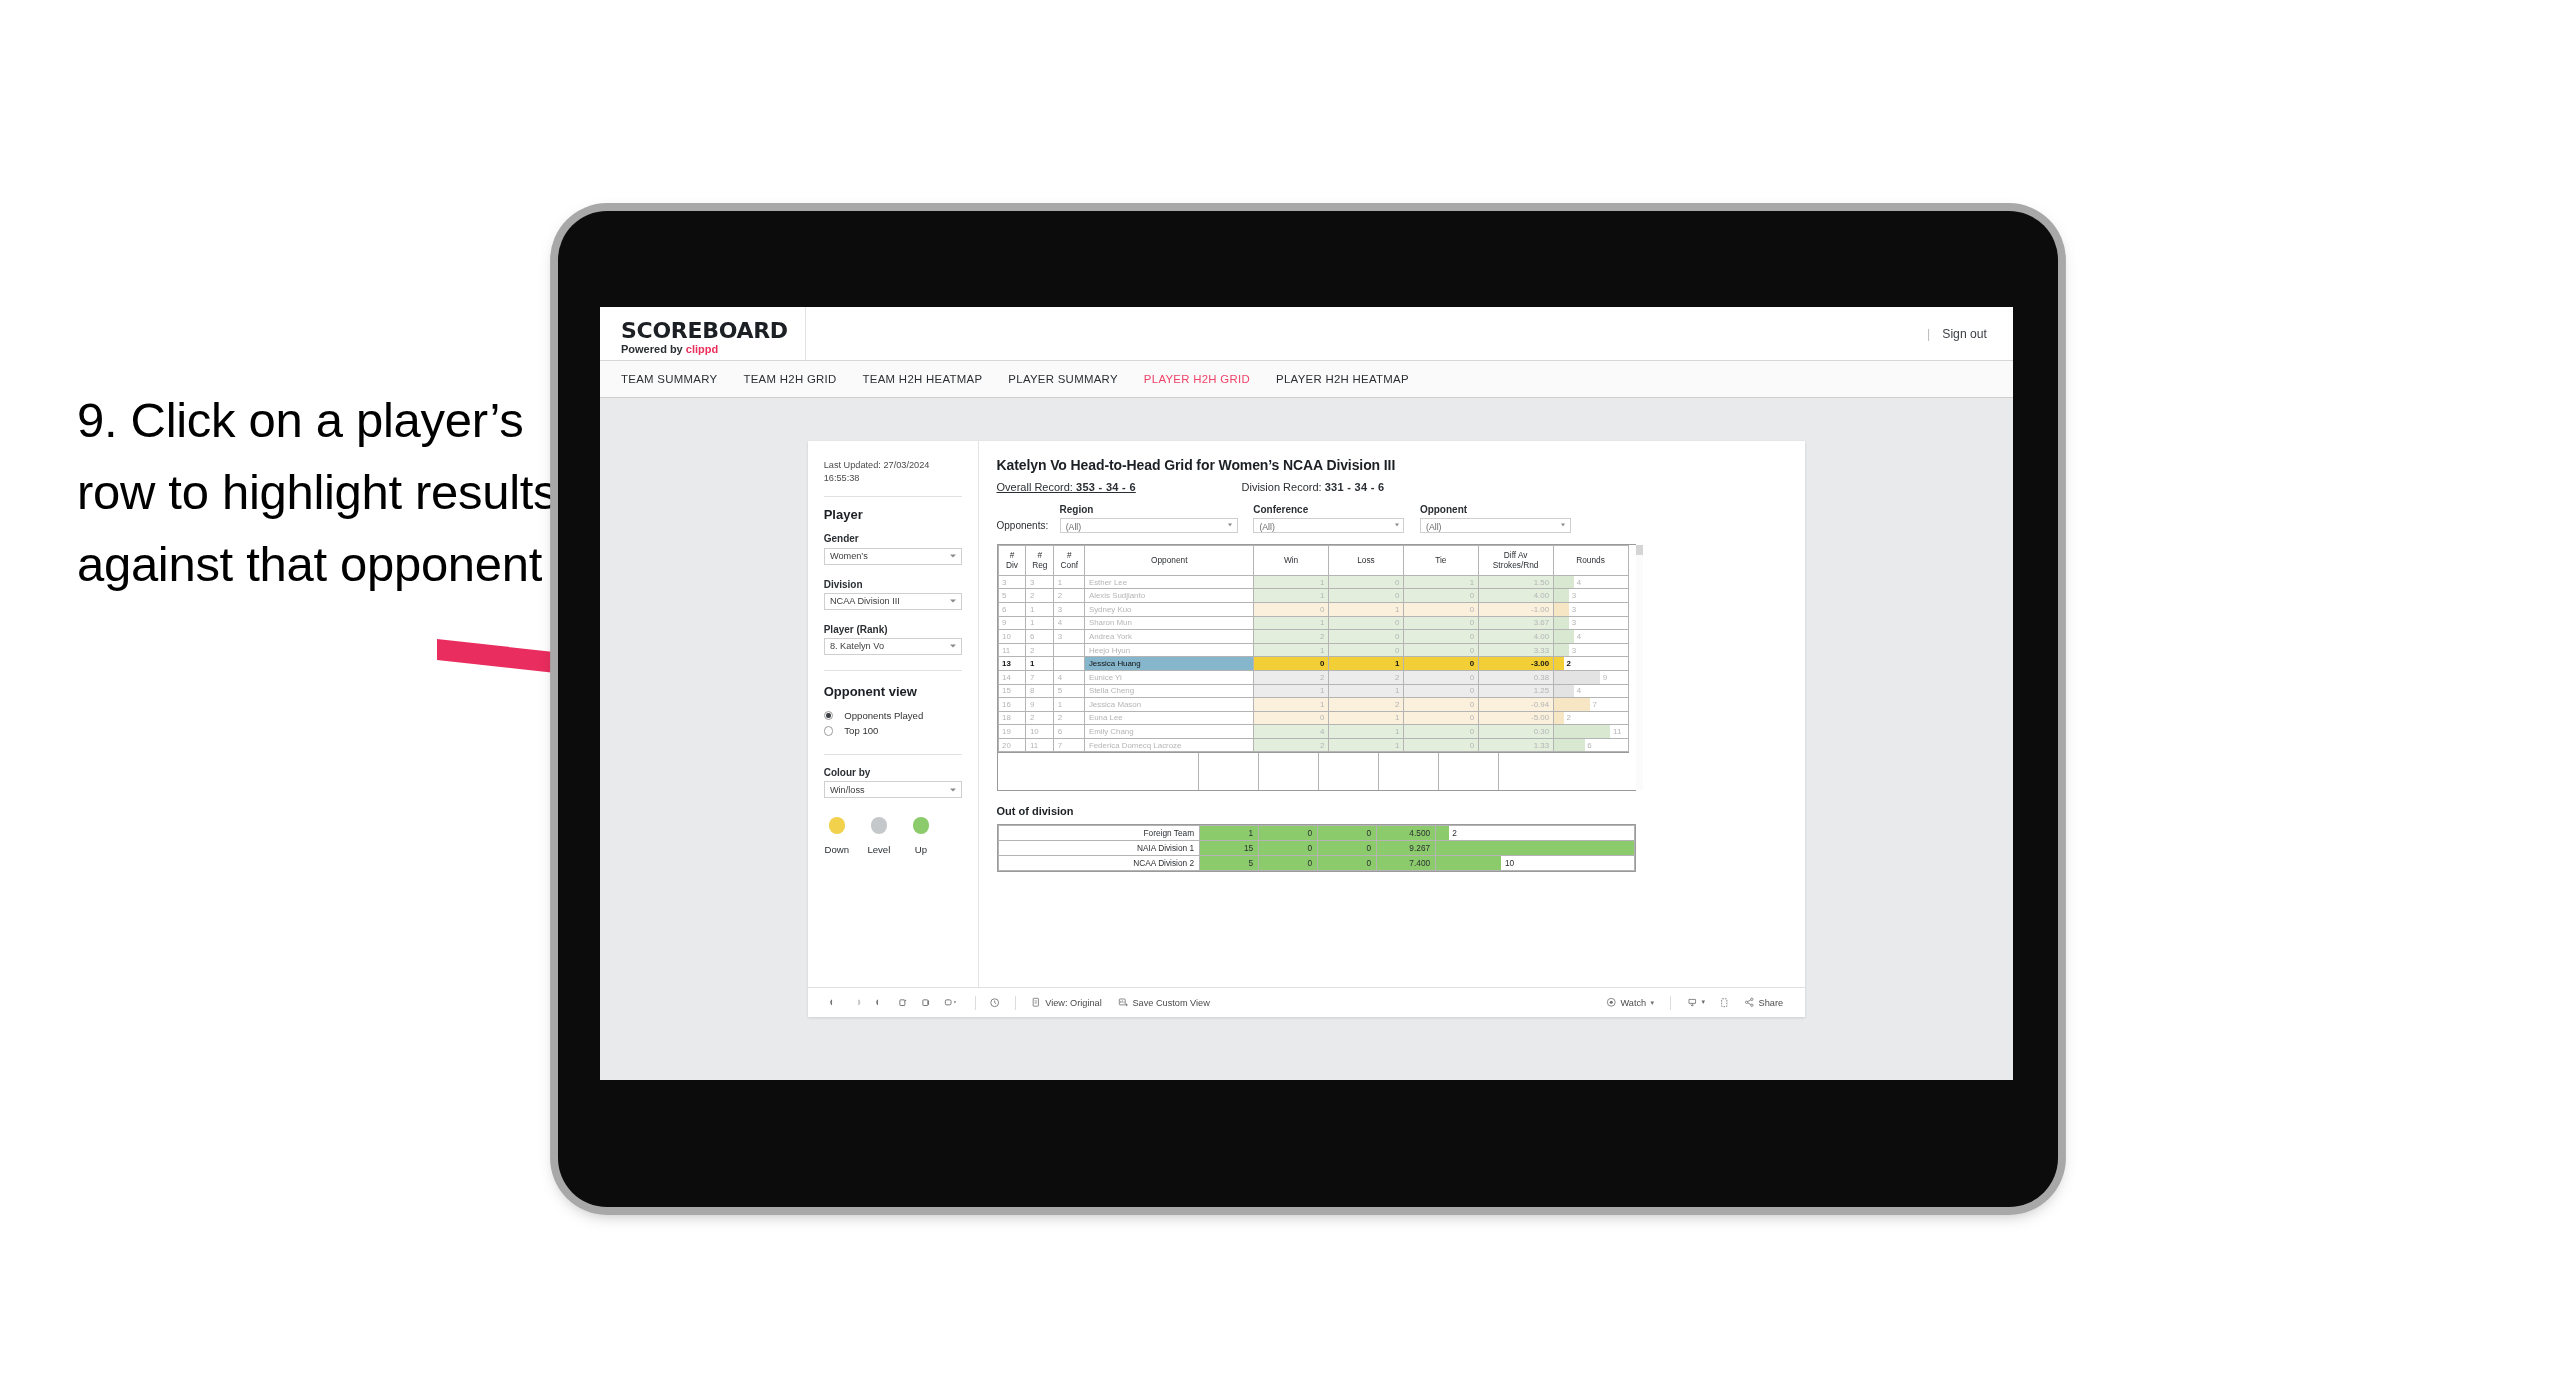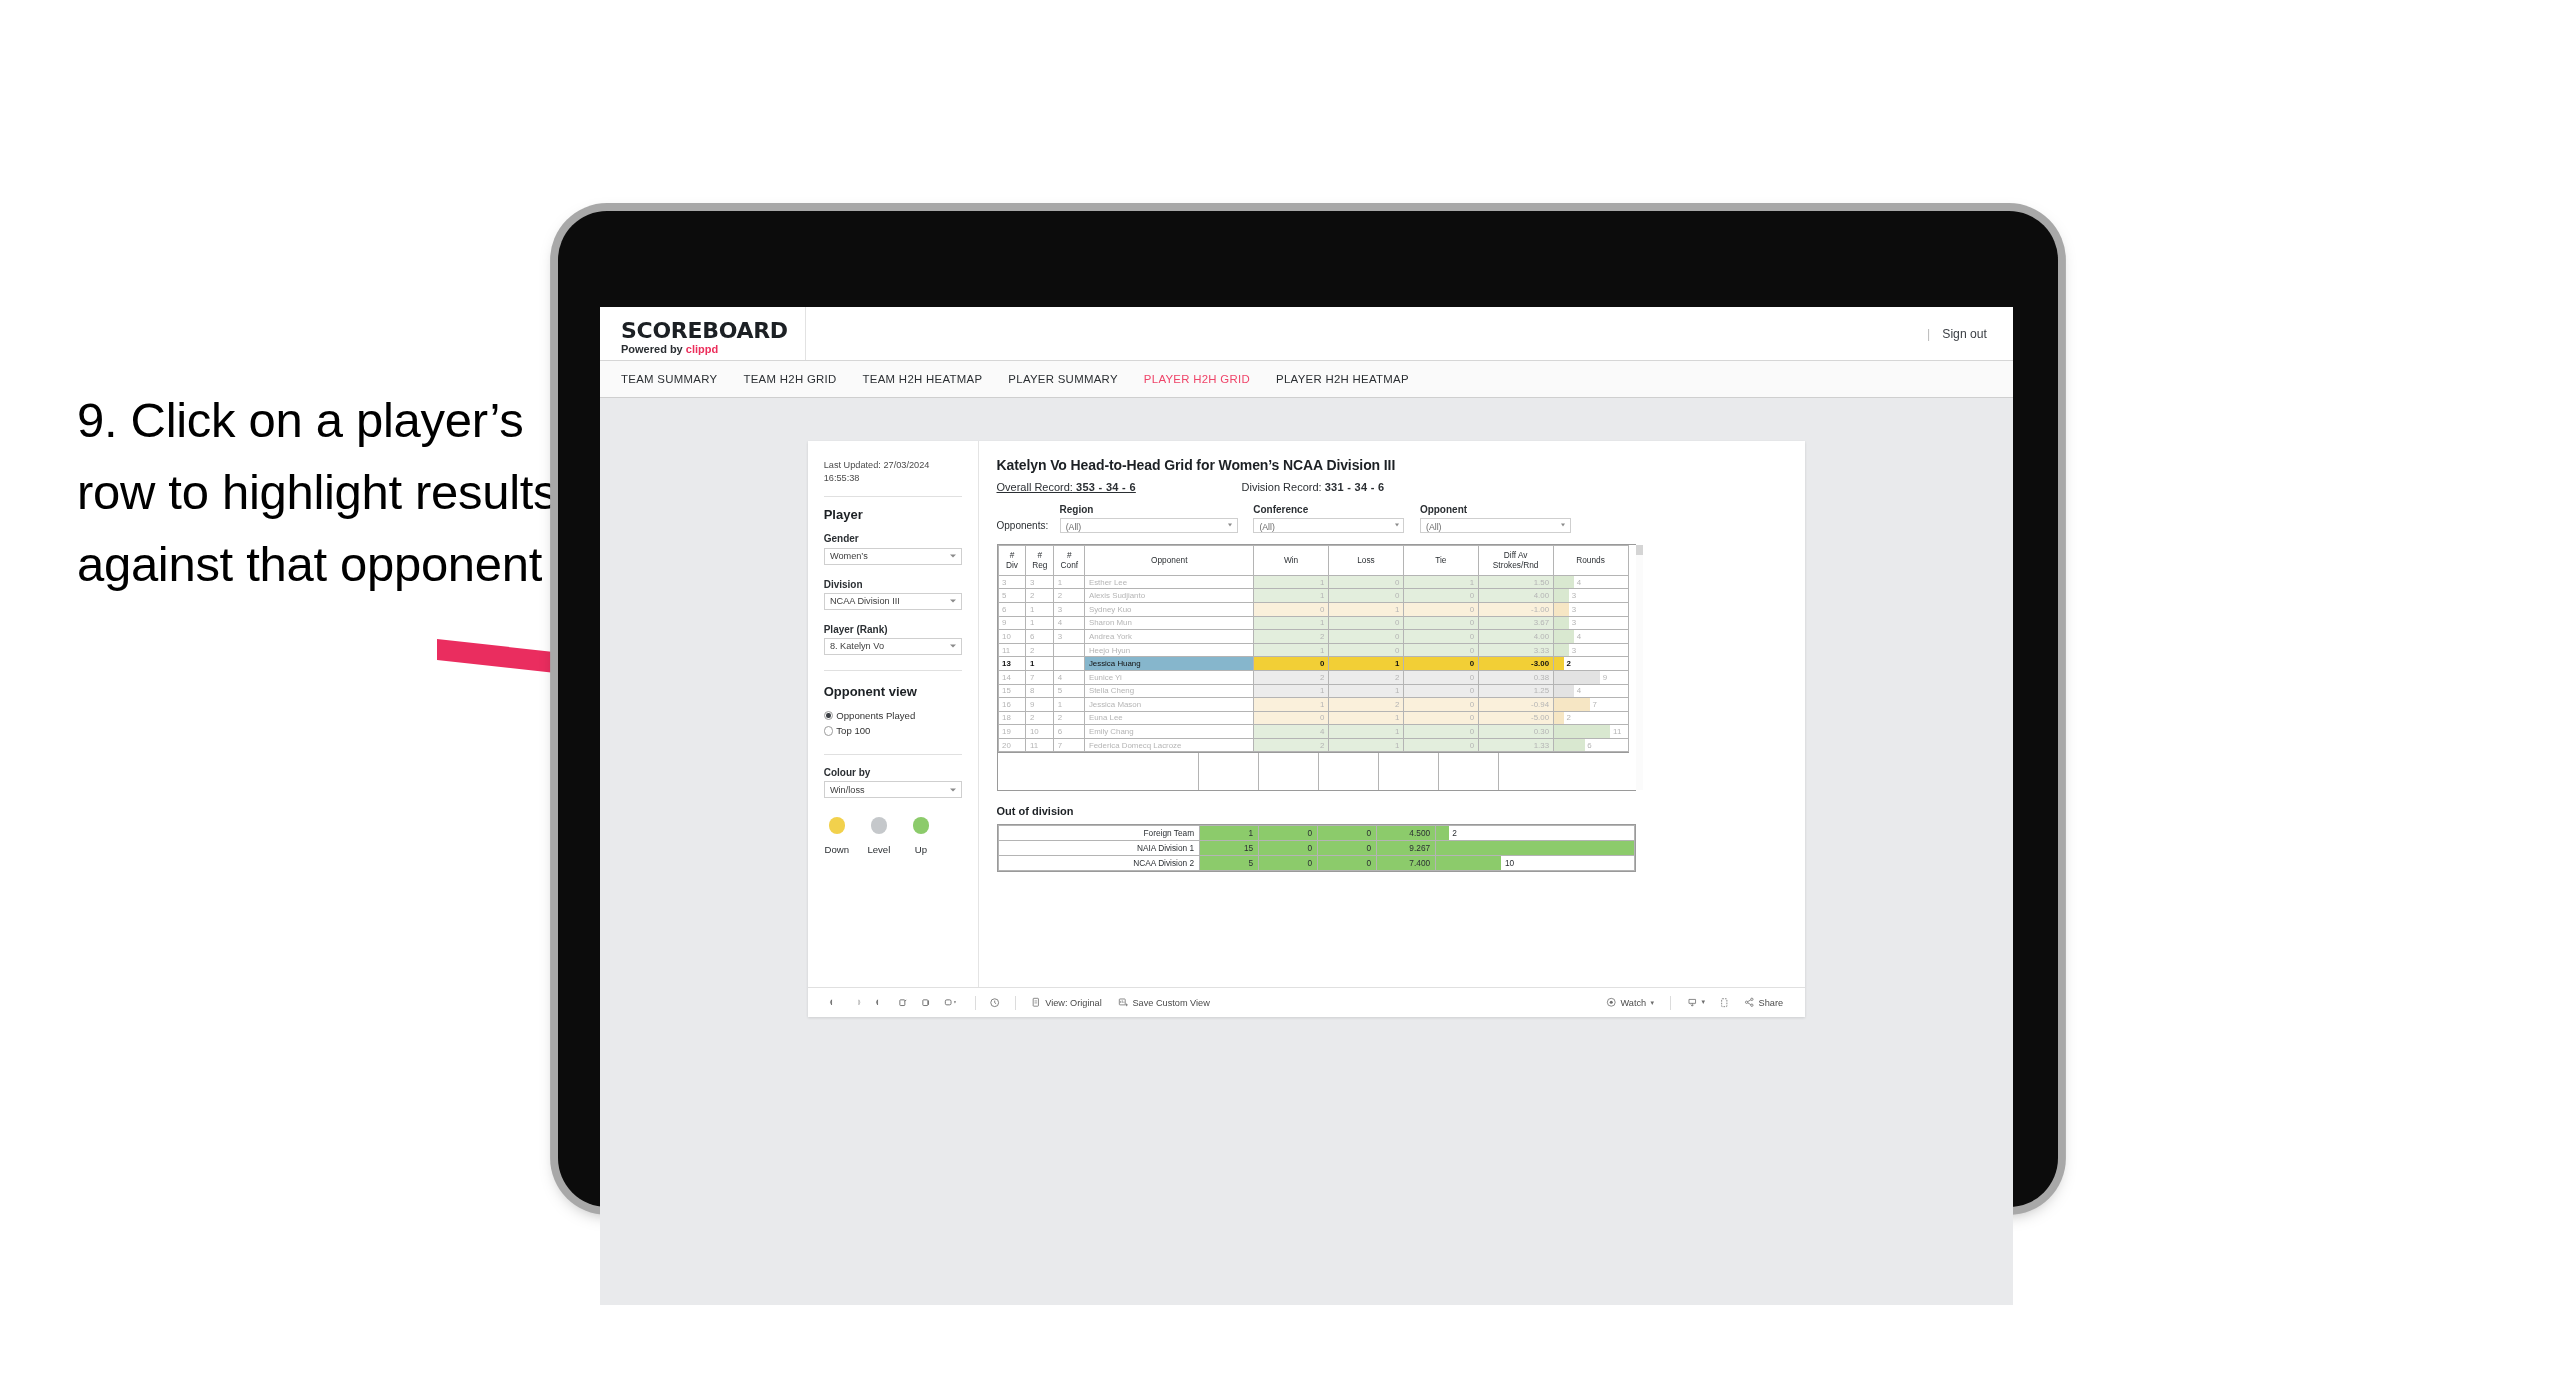--- a/index.html
+++ b/index.html
@@ -28,21 +28,21 @@
     position: absolute;
     left: 558px; top: 211px;
     width: 1500px; height: 996px;
     background: #0c0c0c;
     border-radius: 49px;
     box-shadow: 0 0 0 7.9px #a8a8a8, 0 5.2px 17.5px rgba(0,0,0,0.35);
   }
   #tablet-screen {
     position: absolute;
     left: 42px; top: 96px;
-    width: 1413px; height: 998px;
+    width: 1413px; height: 773px;
     background: #e9eaec;
     overflow: hidden;
   }
 
   
   .topnav {
     height: 54px; background: #ffffff;
     border-bottom: 0.9px solid #d6d6d6;
     display: flex; align-items: stretch;
     position: relative;
@@ -113,21 +113,21 @@
     position: relative; height: 16.6px; border: 0.9px solid #cfcfcf;
     background: #fff; font-size: 9.2px; color: #404040;
     display: flex; align-items: center; padding: 0 5.2px;
     margin-bottom: 14px; cursor: pointer;
   }
   .sb-select .caret {
     position: absolute; right: 5.2px; top: 50%; transform: translateY(-50%);
     width: 0; height: 0; border-left: 3.1px solid transparent;
     border-right: 3.1px solid transparent; border-top: 3.5px solid #8a8a8a;
   }
-  .radio-row { display: flex; align-items: center; gap: 3px; margin-bottom: 4.4px; cursor: pointer; }
+  .radio-row { display: flex; align-items: center; gap: 11px; margin-bottom: 4.4px; cursor: pointer; }
   .radio {
     width: 9.6px; height: 9.6px; border-radius: 50%;
     border: 0.9px solid #9b9b9b; background: #fff;
     display: flex; align-items: center; justify-content: center; flex-shrink: 0;
   }
   .radio.on::after { content:""; width: 4.4px; height: 4.4px; border-radius: 50%; background: #3b3f44; }
   .radio-label { font-size: 9.6px; color: #333; }
 
   .legend { display: flex; gap: 19px; margin-top: 19px; padding-left: 1.7px; }
   .legend-col { display: flex; flex-direction: column; align-items: center; width: 23px; }

